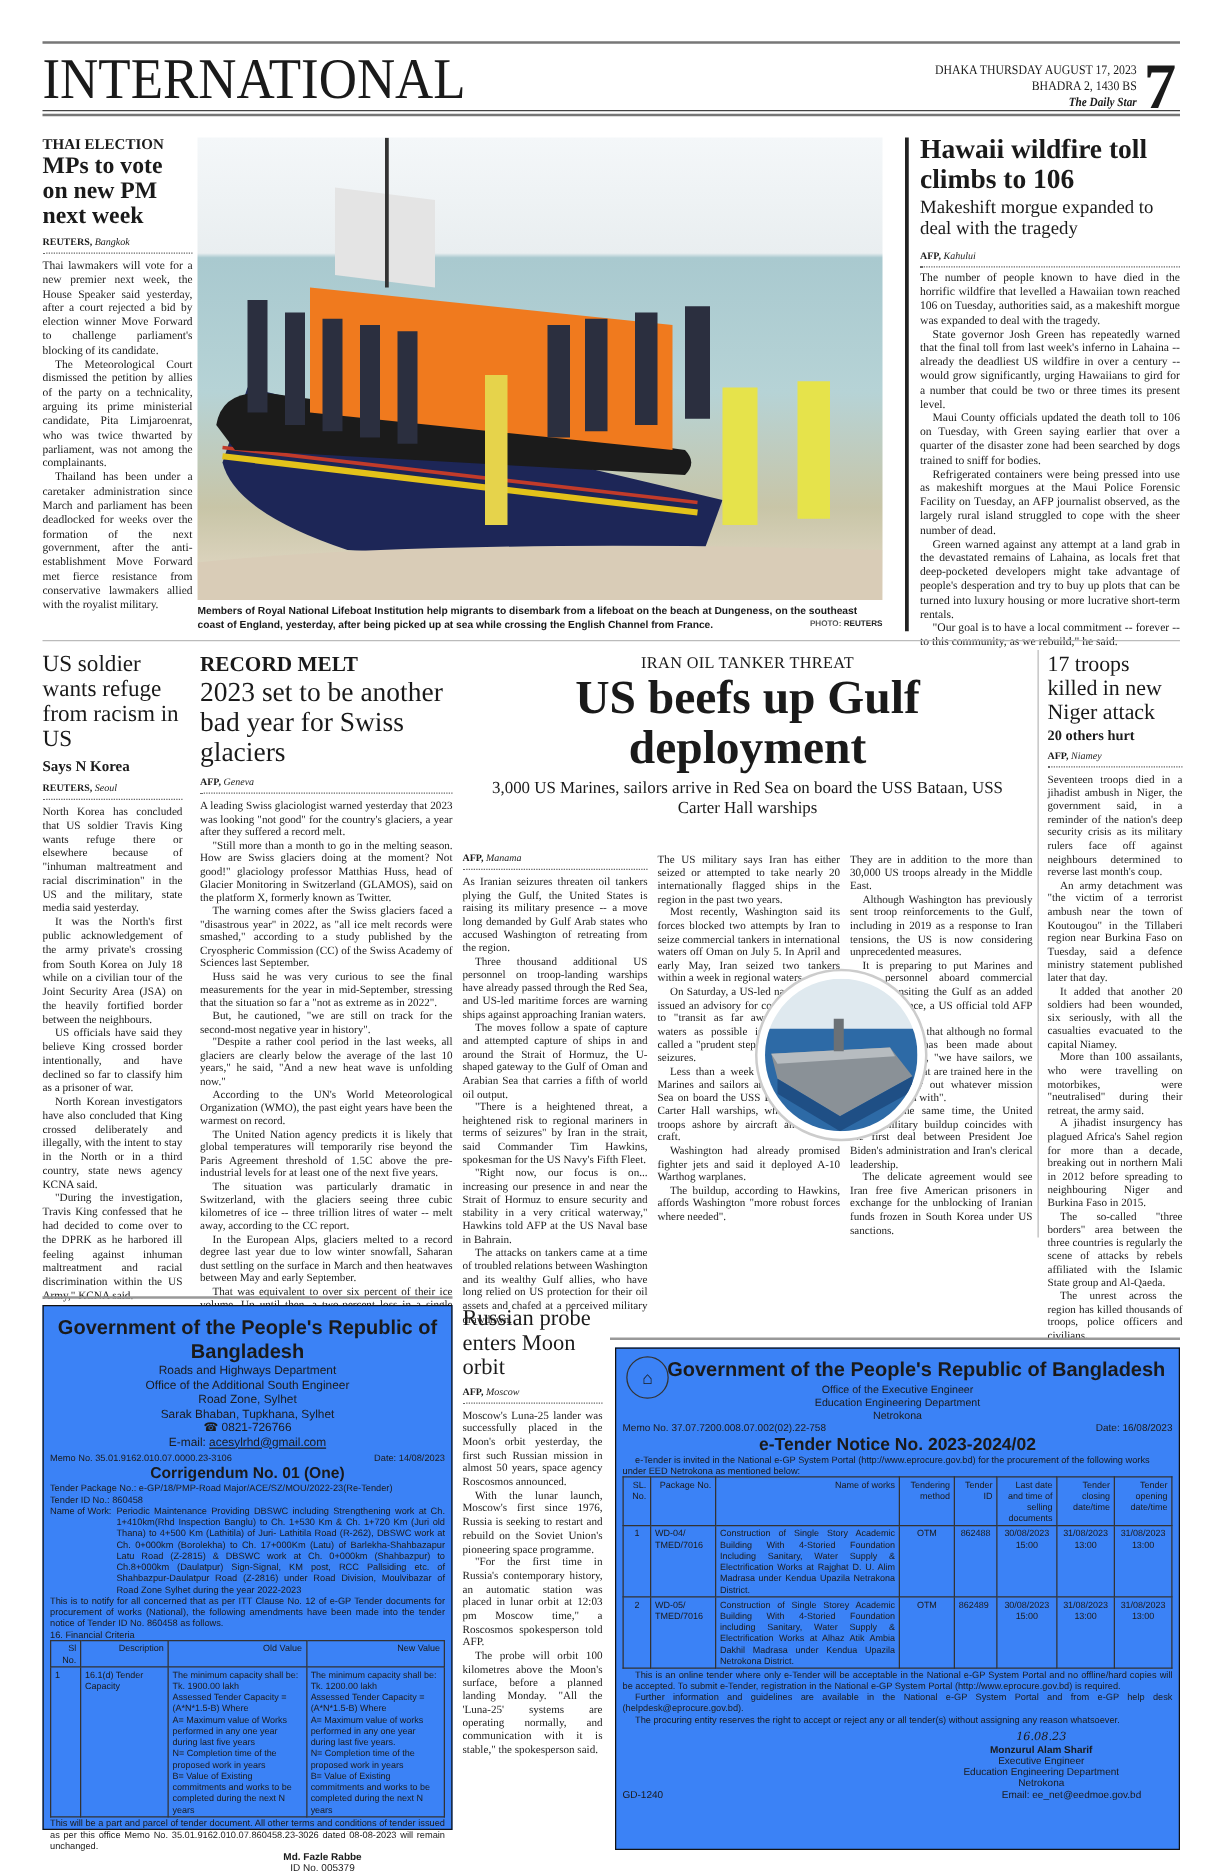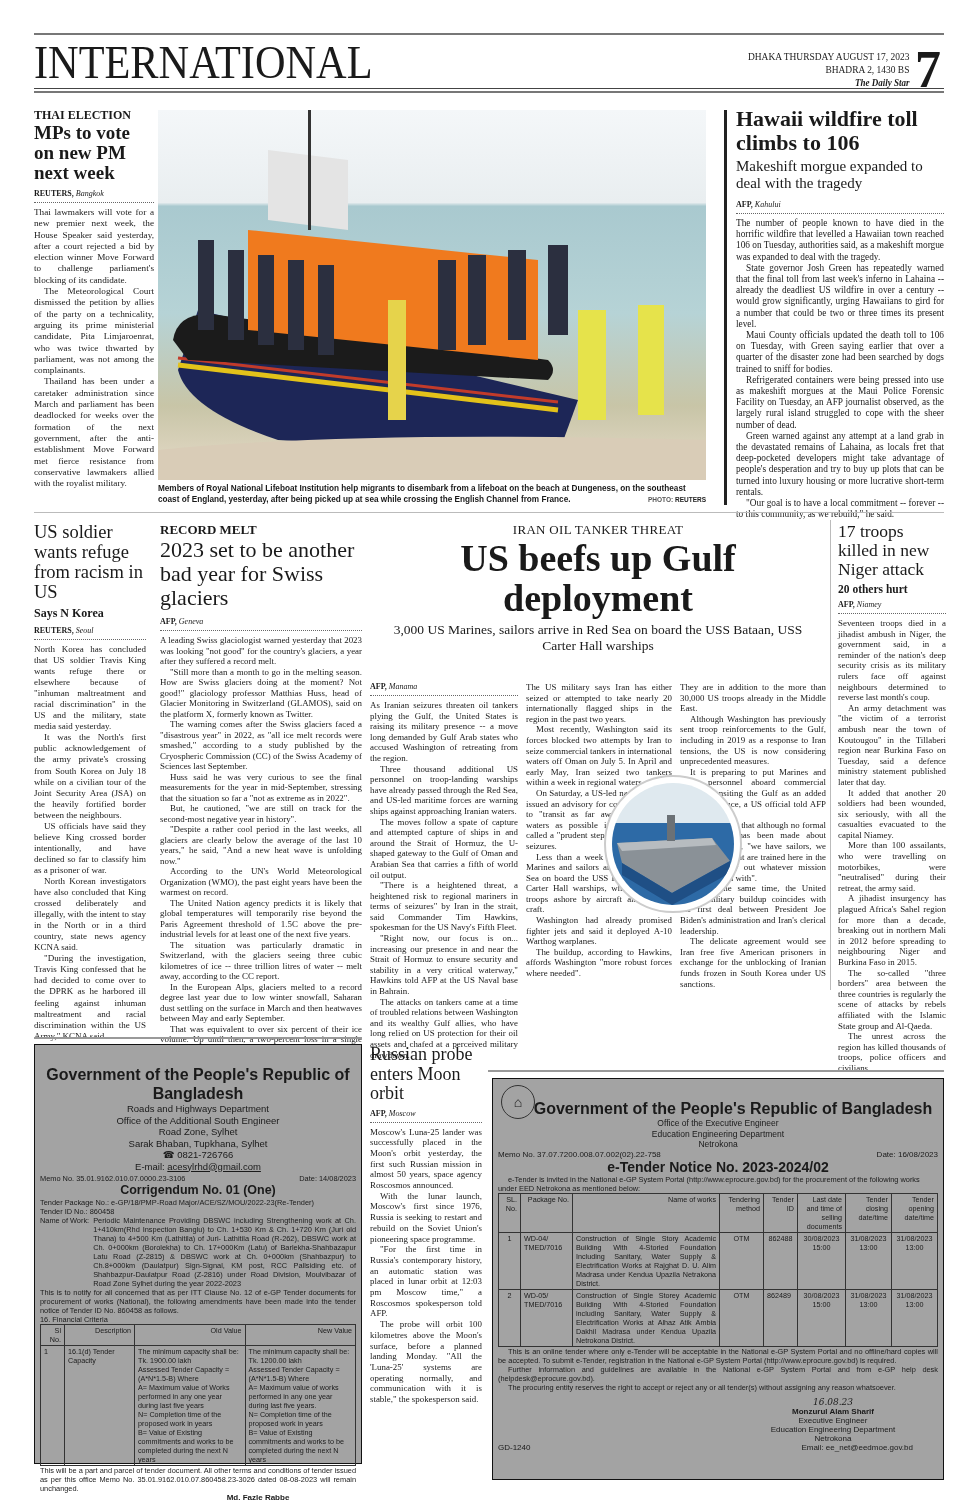--- a/index.html
+++ b/index.html
@@ -3,31 +3,31 @@
 <meta charset="utf-8">
 <style>
 *{box-sizing:border-box;margin:0;padding:0}
 body{width:977px;height:1500px;background:#fff;color:#1a1a1a;font-family:"Liberation Serif","DejaVu Serif",serif;position:relative;overflow:hidden}
 .abs{position:absolute}
 .rule{position:absolute;background:#777}
 .masthead-title{left:34px;top:40px;font-size:46px;letter-spacing:0px;font-weight:400;transform:scaleX(0.92);transform-origin:left top;line-height:1}
 .dateblock{right:68px;top:50px;text-align:right;font-size:10.5px;line-height:13px;transform:scaleX(0.9);transform-origin:right top}
 .dateblock .star{font-style:italic;font-size:10px;font-weight:bold}
 .pagenum{right:36px;top:44px;font-size:52px;font-weight:bold;line-height:1;font-family:"Liberation Serif",serif}
-.kicker{font-weight:bold;font-size:13px;letter-spacing:0}
+.kicker{font-weight:bold;font-size:17px;letter-spacing:0}
 .hl-bold{font-weight:bold}
 .byline{font-size:8px;font-weight:bold;padding-bottom:4px;border-bottom:1px dotted #666;margin-bottom:4px}
 .byline i{font-weight:normal}
 .body{font-size:9.2px;line-height:11.3px;text-align:justify;hyphens:none}
 .body p{text-indent:10px}
 .body p:first-child{text-indent:0}
 .caption{font-family:"Liberation Sans",sans-serif;font-weight:bold;font-size:8.2px;line-height:10.5px}
 .credit{font-family:"Liberation Sans",sans-serif;font-size:6.5px;color:#555;float:right}
 .credit b{color:#222}
-.ad{border:1.5px solid #111;font-family:"Liberation Sans",sans-serif;padding:20px 5px;background:#a3a3a3}
+.ad{border:1.5px solid #111;font-family:"Liberation Sans",sans-serif;padding:8px 5px;background:#3b82f6}
 .ad h2{text-align:center;font-size:16px;font-weight:bold;line-height:19px}
 .ad .c{text-align:center;font-size:9.5px;line-height:11.5px}
 .ad .s{font-size:7.4px;line-height:9px}
 .ad table{border-collapse:collapse;width:100%;font-size:7.2px;line-height:9px}
 .ad td,.ad th{border:1px solid #333;padding:1px 3px;vertical-align:top;font-weight:normal}
 .ad th{text-align:right}
 .vbar{position:absolute;background:#222}
 .photo{overflow:hidden;background:linear-gradient(#f4f7f9 0%,#e9eef0 25%,#a9c9cf 26%,#b6d3d6 55%,#c8c5a7 80%,#e7dccb 100%)}
 </style>
 </head>

